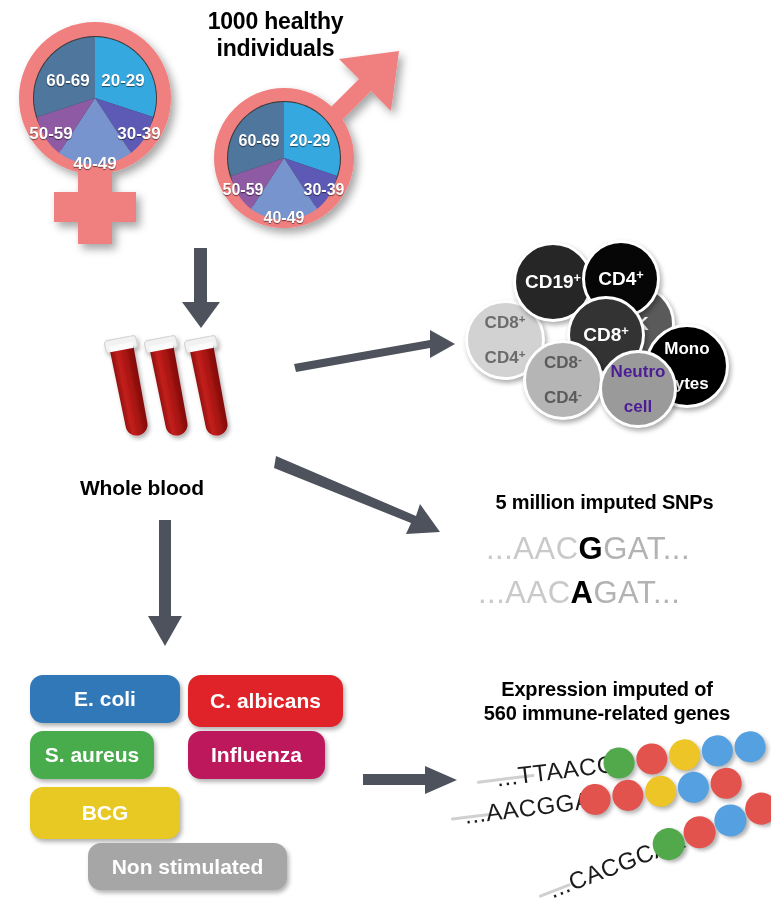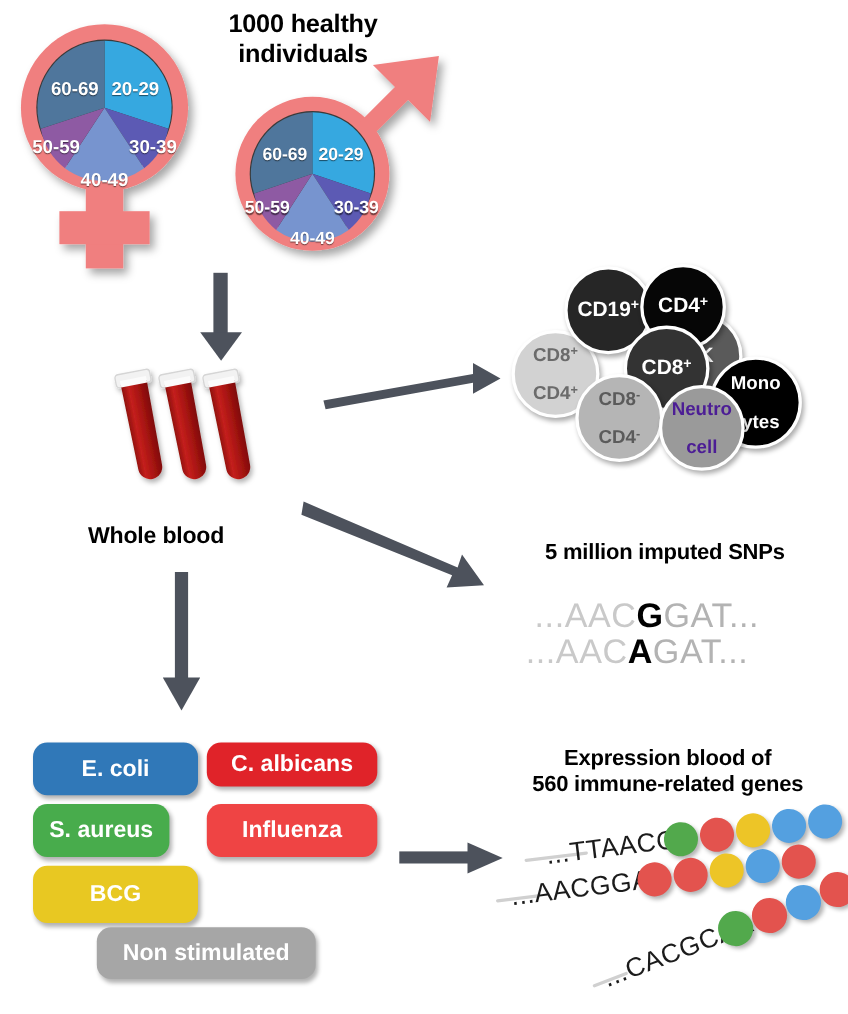--- a/index.html
+++ b/index.html
@@ -143,21 +143,21 @@
 
 <div class="stage">
 
   <div class="heading" id="title-individuals">
     <div>1000 healthy</div>
     <div>individuals</div>
   </div>
 
   <div class="heading" id="title-snps">5 million imputed SNPs</div>
   <div class="heading" id="title-expression">
-    <div>Expression blood of</div>
+    <div>Expression imputed of</div>
     <div>560 immune-related genes</div>
   </div>
   <div class="heading" id="label-whole-blood">Whole blood</div>
 
   <div class="sym-wrap" style="left:8px; top:14px; width:180px; height:240px;">
     <svg width="180" height="240" viewBox="0 0 180 240">
       <defs>
         <filter id="sh1" x="-40%" y="-40%" width="200%" height="200%">
           <feDropShadow dx="4" dy="5" stdDeviation="4" flood-color="#000" flood-opacity="0.35"></feDropShadow>
         </filter>
@@ -314,39 +314,39 @@
 
     <div class="cell" style="left:134px; top:110px; width:78px; height:78px; background:#9a9a9a; color:#4c1d95; font-size:17px;">
       <span>
         <span>Neutro</span><br>
         <span>cell</span>
       </span>
     </div>
   </div>
 
   <div class="abs" style="left:470px; top:530px; width:280px; height:90px;">
-    <div class="snp-row" style="left:16px; top:12px;">
+    <div class="snp-row" style="left:16px; top:1px;">
       <span class="snp-dim snp-blur">...AAC</span><span class="snp-hi">G</span><span class="snp-mid snp-blur">GAT...</span>
     </div>
     <div class="snp-row" style="left:8px; top:45px;">
       <span class="snp-dim snp-blur">...AAC</span><span class="snp-hi">A</span><span class="snp-mid snp-blur">GAT...</span>
     </div>
   </div>
 
   <div class="abs" style="left:30px; top:675px; width:320px; height:215px;">
     <div class="pill" style="left:0px;   top:0px;   width:150px; height:48px; background:#3078b8;">
       <span>E. coli</span>
     </div>
-    <div class="pill" style="left:158px; top:0px;   width:155px; height:40px; background:#e02329;">
+    <div class="pill" style="left:158px; top:0px;   width:155px; height:52px; background:#e02329;">
       <span>C. albicans</span>
     </div>
     <div class="pill" style="left:0px;   top:56px;  width:124px; height:48px; background:#48ac4c;justify-content:center;">
       <span>S. aureus</span>
     </div>
-    <div class="pill" style="left:158px; top:56px;  width:155px; height:48px; background:#ef4444;justify-content:center;">
+    <div class="pill" style="left:158px; top:56px;  width:137px; height:48px; background:#be185d;justify-content:center;">
       <span>Influenza</span>
     </div>
     <div class="pill" style="left:0px;   top:112px; width:150px; height:52px; background:#e8c822;">
       <span>BCG</span>
     </div>
     <div class="pill" style="left:58px;  top:168px; width:199px; height:47px; background:#a6a6a6;">
       <span>Non stimulated</span>
     </div>
   </div>
 

